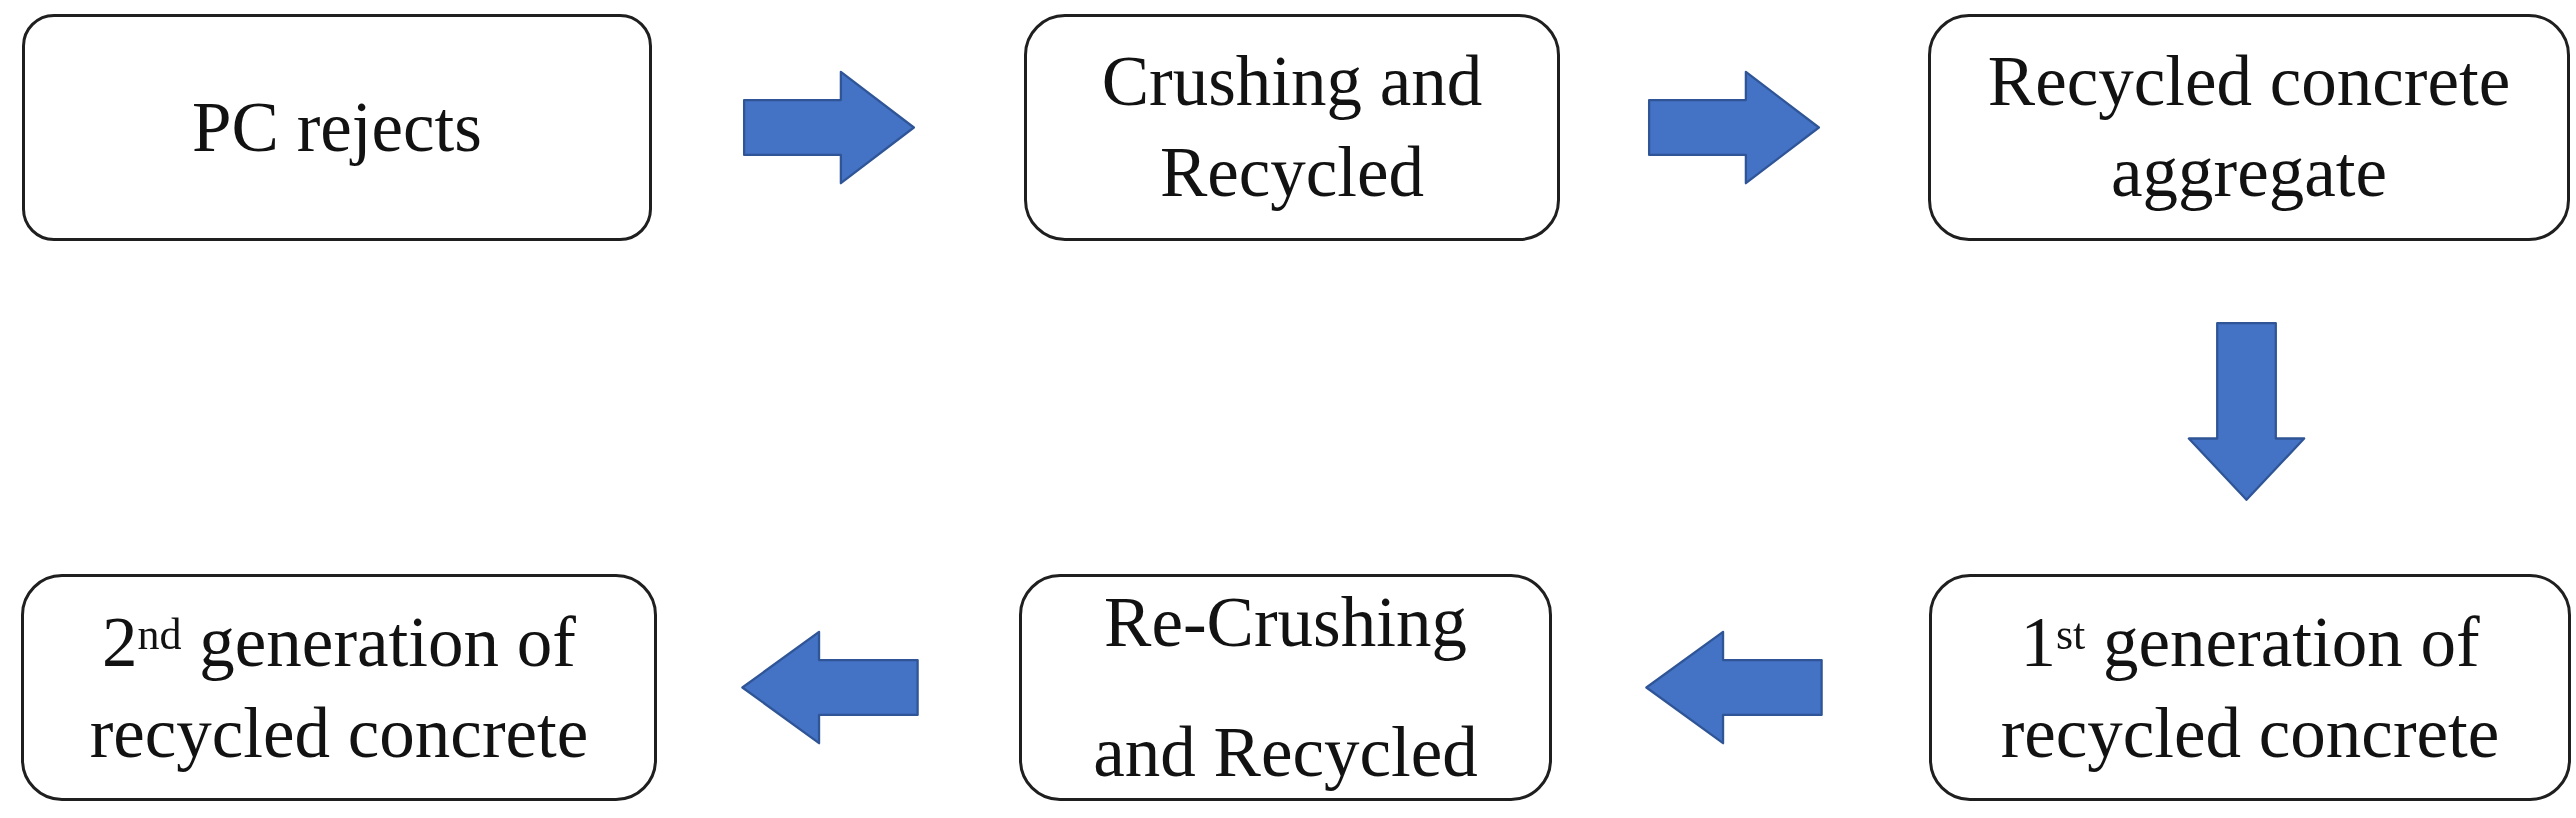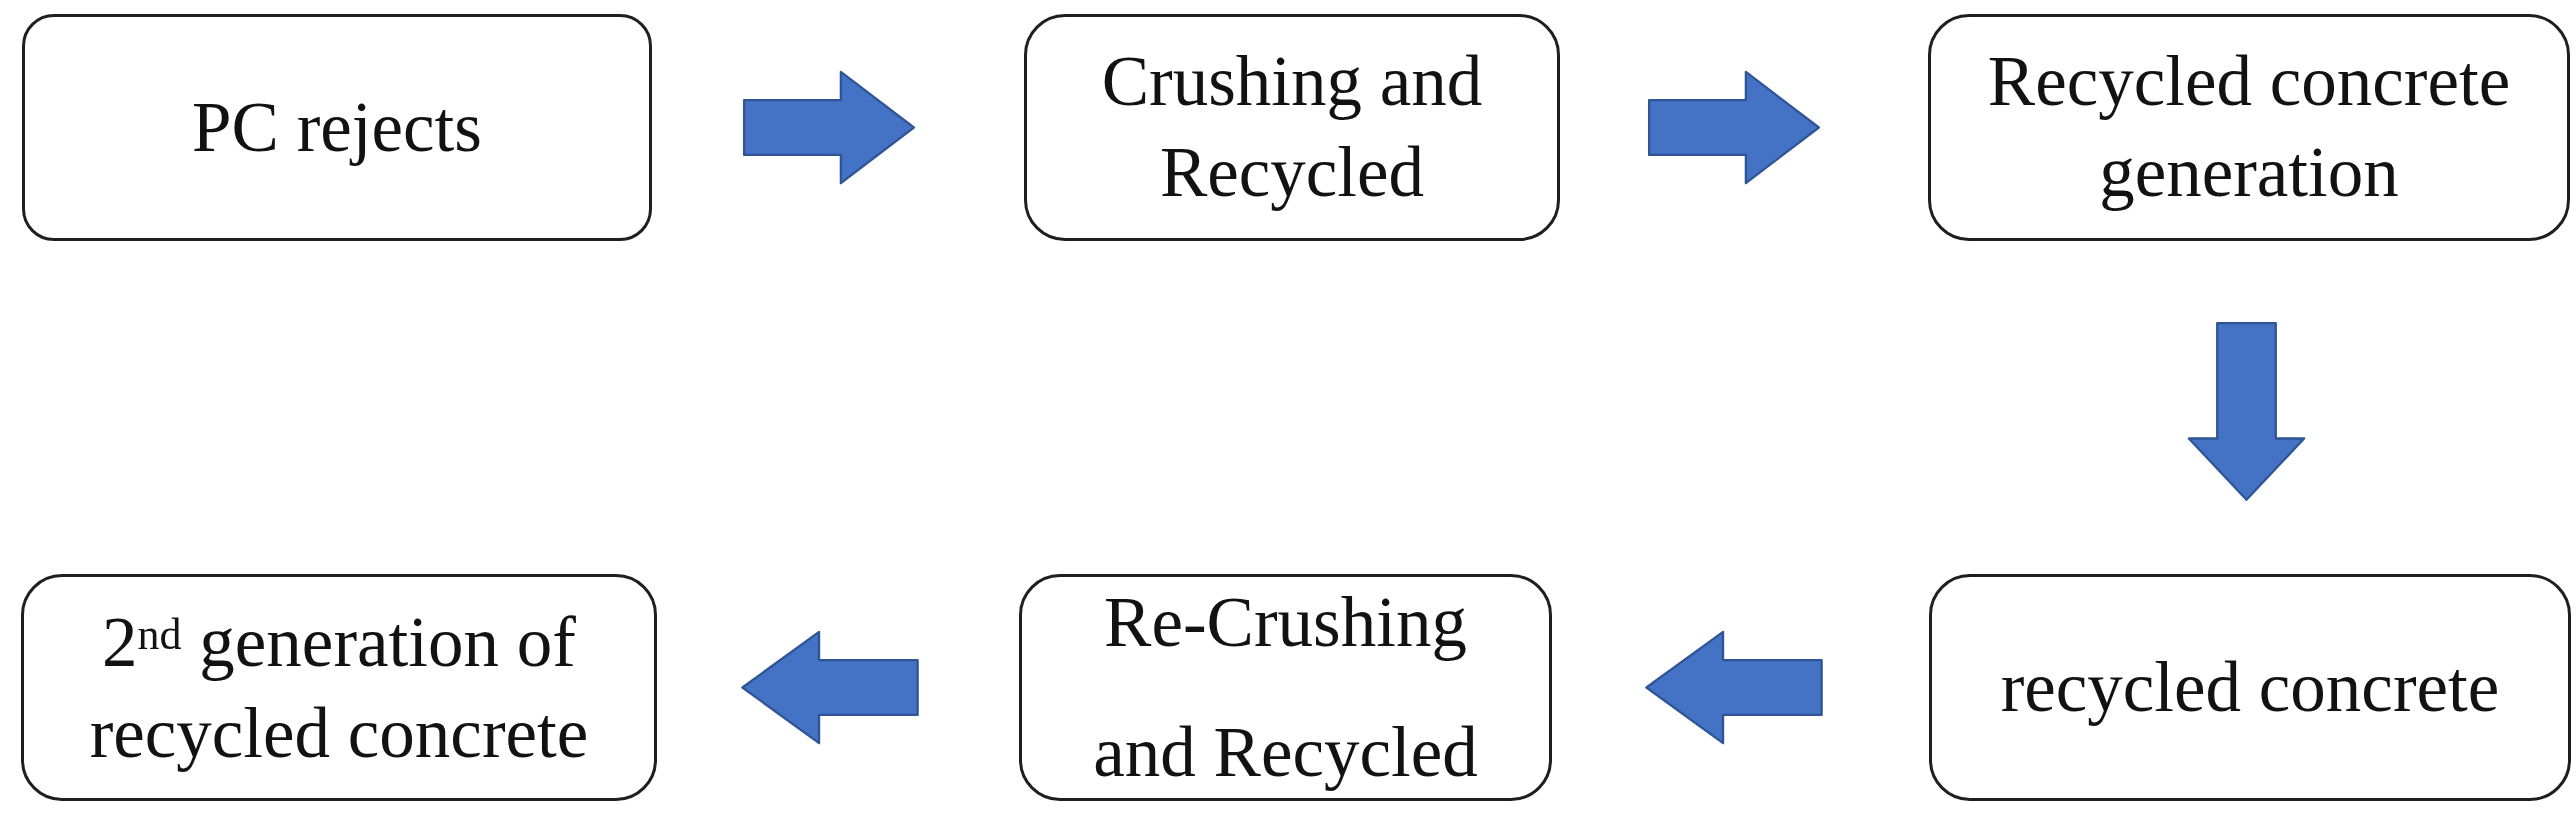--- a/index.html
+++ b/index.html
@@ -75,21 +75,21 @@
     <div class="line">Crushing and</div>
     <div class="line">Recycled</div>
   </div>
 
   <svg class="arrow" style="left:1647px; top:70px;" width="174" height="115" viewBox="0 0 190 126">
     <polygon class="arrow-shape" points="2,33 108,33 108,2 188,63 108,124 108,93 2,93"></polygon>
   </svg>
 
   <div class="node" style="left:1928px; top:13.7px; width:642px; height:227px;">
     <div class="line">Recycled concrete</div>
-    <div class="line">generation</div>
+    <div class="line">aggregate</div>
   </div>
 
   <svg class="arrow" style="left:2187px; top:321px;" width="119" height="181" viewBox="0 0 130 197">
     <polygon class="arrow-shape" points="33,2 97,2 97,128 128,128 65,195 2,128 33,128"></polygon>
   </svg>
 
   <div class="node" style="left:21px; top:574px; width:636px; height:227px;">
     <div class="line">
       <span>2</span><sup>nd</sup><span> generation of</span>
     </div>
@@ -103,17 +103,20 @@
   <div class="node" style="left:1019px; top:574px; width:533px; height:227px;justify-content:space-between;">
     <div class="line">Re-Crushing</div>
     <div class="line">and Recycled</div>
   </div>
 
   <svg class="arrow" style="left:1644px; top:630px;" width="180" height="115" viewBox="0 0 196 126">
     <polygon class="arrow-shape" points="194,33 86,33 86,2 2,63 86,124 86,93 194,93"></polygon>
   </svg>
 
   <div class="node" style="left:1929px; top:574px; width:642px; height:227px;">
+    <div class="line">
+      <span>1</span><sup>st</sup><span> generation of</span>
+    </div>
     <div class="line">recycled concrete</div>
   </div>
 
 </div>
 
 
 </body></html>

